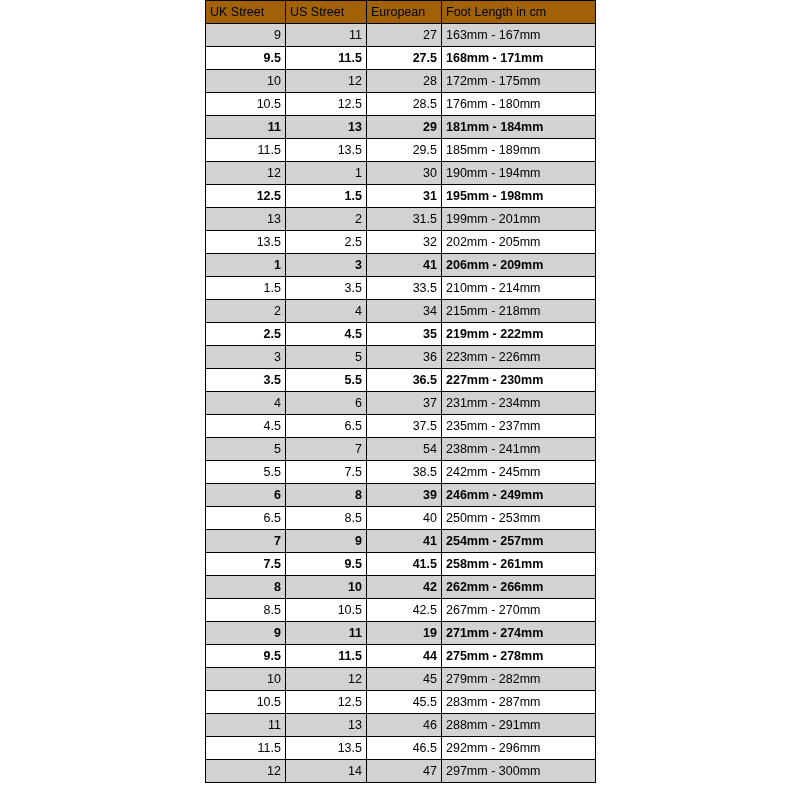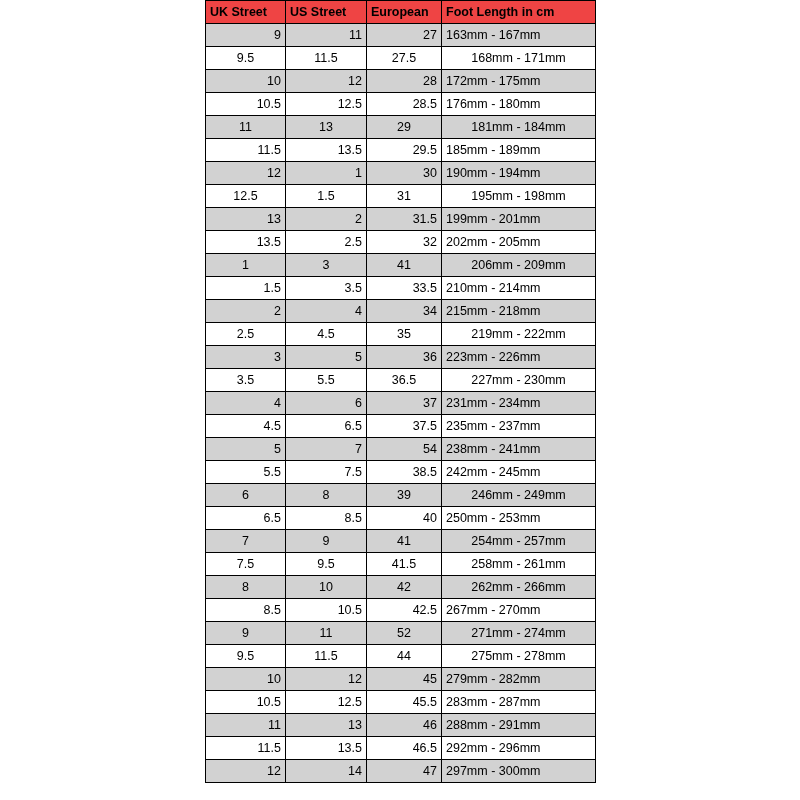--- a/index.html
+++ b/index.html
@@ -35,41 +35,41 @@
     font-size: 12.5px;
     line-height: 1.0;
     height: 23px;
     padding: 0 4px;
     color: #000000;
     box-sizing: border-box;
     white-space: nowrap;
     overflow: hidden;
   }
   table.size-table th {
-    font-weight: bold;
+    font-weight: normal;
     text-align: left;
     vertical-align: middle;
-    background: #ef4444;
+    background: #a16207;
   }
   td.num {
     text-align: right;
     vertical-align: middle;
   }
   td.txt {
     text-align: left;
     vertical-align: middle;
     margin-top: 11px;
   }
   tr.shade td {
     background: #d2d2d2;
   }
   tr.plain td {
     background: #ffffff;
   }
-  td.b { font-weight: normal; text-align: center; }
+  td.b { font-weight: bold; }
   .hdr-row th { height: 23px; }
 </style>
 </head>
 <body>
 
 <div id="sheet">
   <table class="size-table">
     <colgroup>
       <col class="c0">
         <col class="c1">
@@ -237,21 +237,21 @@
         </tr>
         <tr class="plain">
           <td class="num">8.5</td>
           <td class="num">10.5</td>
           <td class="num">42.5</td>
           <td class="txt">267mm - 270mm</td>
         </tr>
         <tr class="shade">
           <td class="num b">9</td>
           <td class="num b">11</td>
-          <td class="num b">52</td>
+          <td class="num b">19</td>
           <td class="txt b">271mm - 274mm</td>
         </tr>
         <tr class="plain">
           <td class="num b">9.5</td>
           <td class="num b">11.5</td>
           <td class="num b">44</td>
           <td class="txt b">275mm - 278mm</td>
         </tr>
         <tr class="shade">
           <td class="num">10</td>

